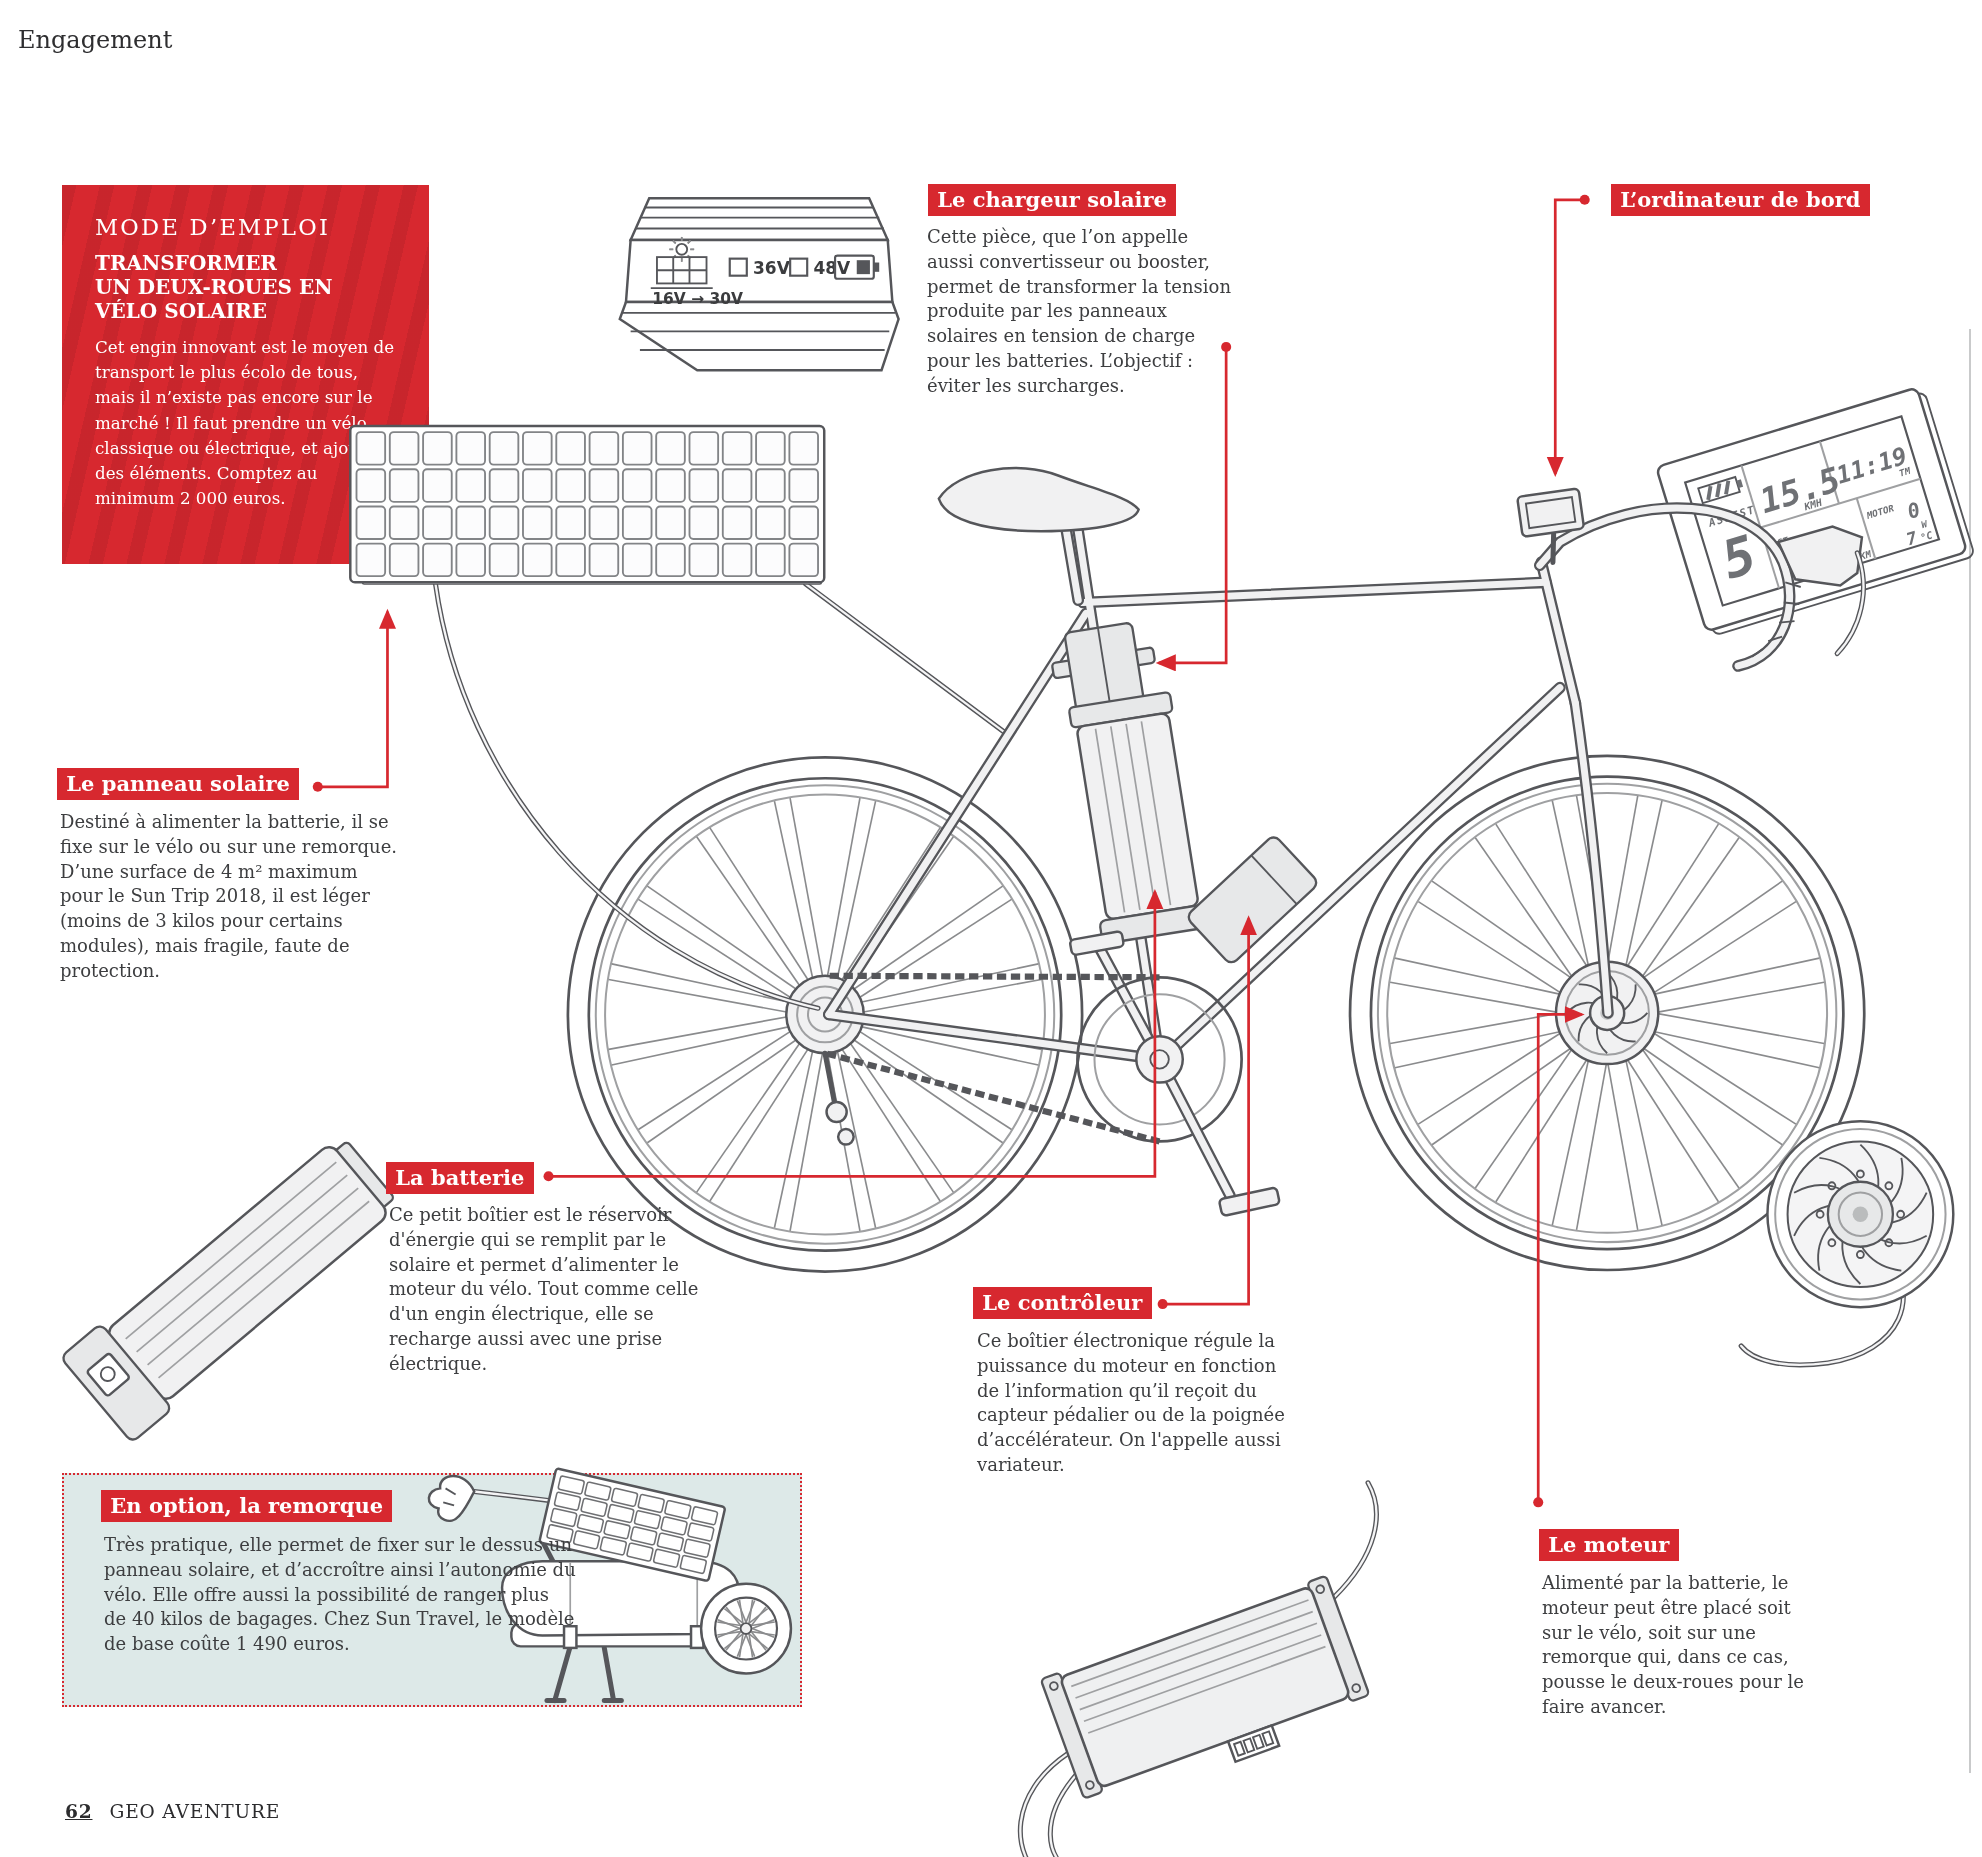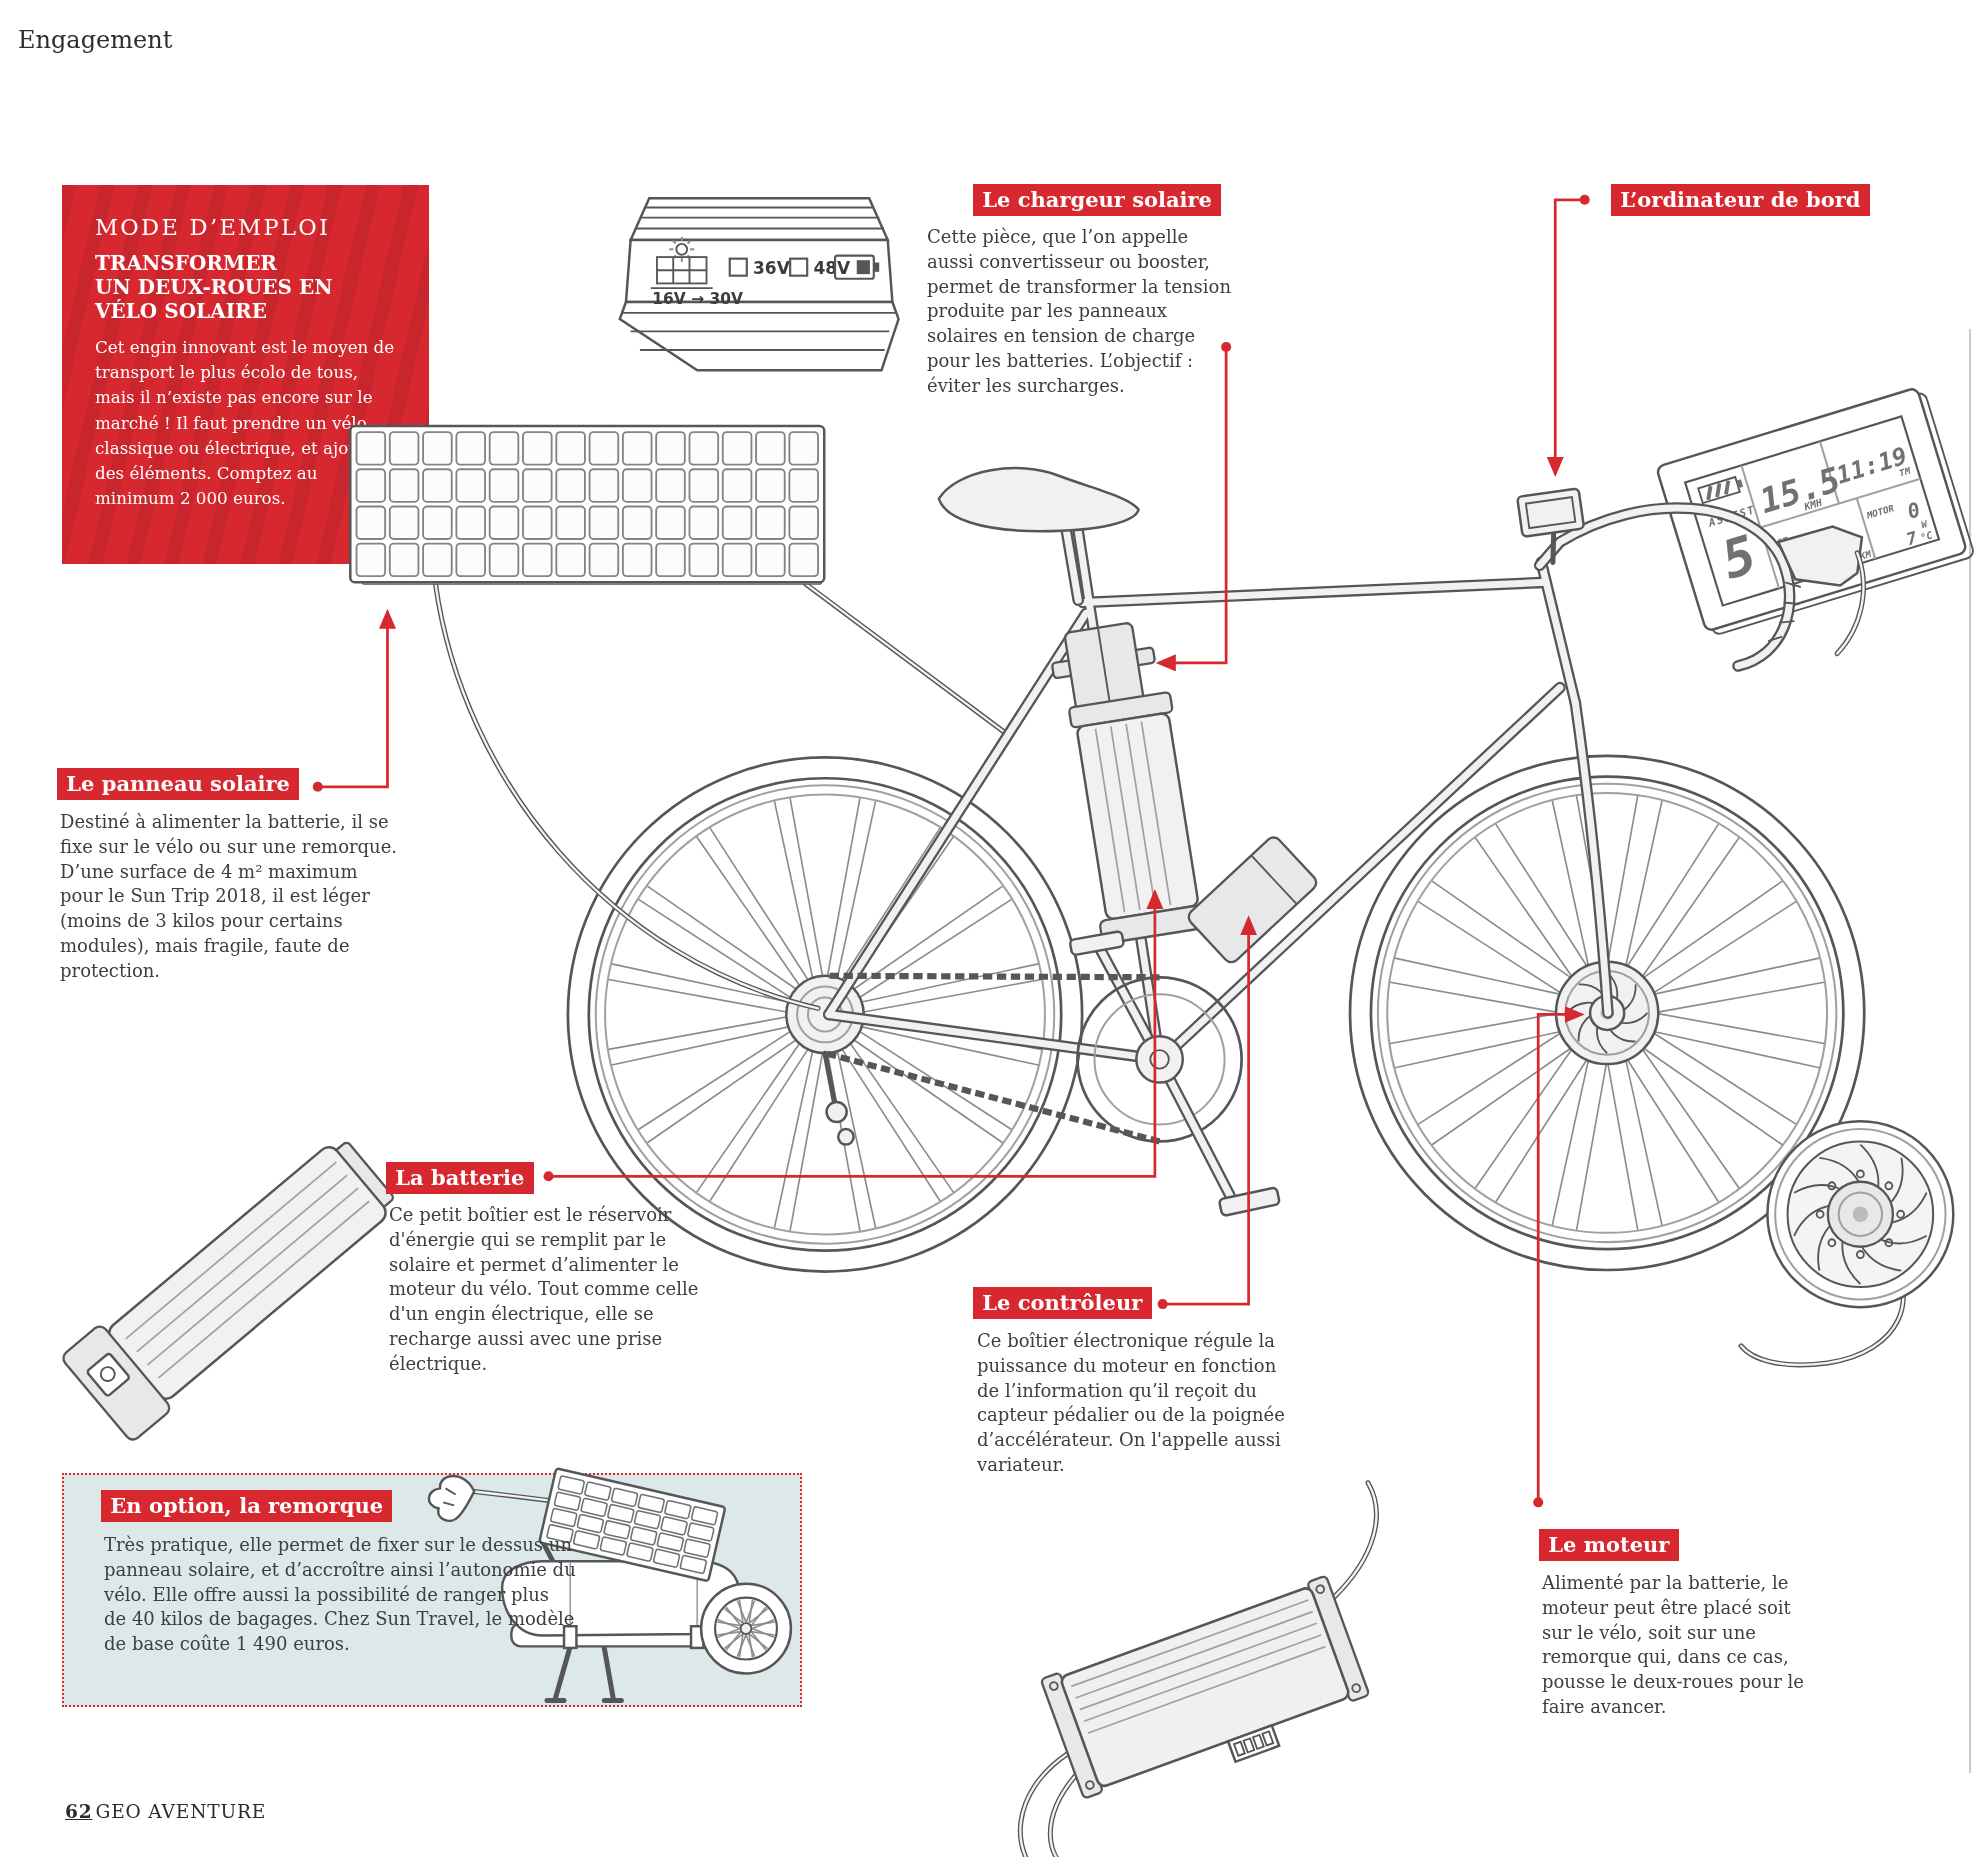--- a/index.html
+++ b/index.html
@@ -20,21 +20,21 @@
   
   .clabel{position:absolute;z-index:3;background:#d7282f;color:#fff;font-weight:bold;
           font-size:21px;line-height:1;padding:4.6px 9.3px 6.2px;white-space:nowrap;}
   .cbody{position:absolute;z-index:3;color:#3d3e40;font-size:18px;line-height:1.38;}
 
   
   #trailer-box{position:absolute;left:62px;top:1473px;width:740px;height:234px;z-index:1;
                background:#dde9e8;border:2.3px dotted #d7282f;box-sizing:border-box;}
 
   #footer{position:absolute;left:65px;top:1801px;z-index:3;font-size:18.6px;color:#2c2c2e;letter-spacing:0.8px;}
-  #footer .num{font-weight:bold;margin-right:3px;text-decoration:underline;}
+  #footer .num{font-weight:bold;margin-right:17px;text-decoration:underline;}
 
   svg.art{position:absolute;left:0;top:0;z-index:2;}
 
   
   .c2{fill:none;stroke:#55565a;stroke-width:2.4;}
   .c25{fill:none;stroke:#55565a;stroke-width:2.8;}
   .c3{fill:none;stroke:#55565a;stroke-width:3.5;}
   .c2g{fill:none;stroke:#9fa0a2;stroke-width:2.6;}
   .fillw{fill:#f1f1f2;stroke:#55565a;stroke-width:3.2;}
   .fillw2{fill:#e7e8e9;stroke:#55565a;stroke-width:3;}
@@ -582,21 +582,21 @@
       <path d="M410,1016 L500,1016 L500,790" class="red-line" marker-end="url(#arrw)"></path>
       <circle cx="708" cy="1519" r="6.5" class="red-dot"></circle>
       <path d="M708,1519 L1491,1519 L1491,1152" class="red-line" marker-end="url(#arrw)"></path>
       <circle cx="1501" cy="1684" r="6.5" class="red-dot"></circle>
       <path d="M1501,1684 L1612,1684 L1612,1186" class="red-line" marker-end="url(#arrw)"></path>
       <circle cx="1986" cy="1940" r="6.5" class="red-dot"></circle>
       <path d="M1986,1940 L1986,1310 L2042,1310" class="red-line" marker-end="url(#arrw)"></path>
     </g>
   </svg>
 
-  <div class="clabel" style="left:973px;top:184px">Le chargeur solaire</div>
+  <div class="clabel" style="left:928px;top:184px">Le chargeur solaire</div>
   <div class="cbody" style="left:927px;top:225px;width:310px">Cette pièce, que l’on appelle aussi convertisseur ou booster, permet de transformer la tension produite par les panneaux solaires en tension de charge pour les batteries. L’objectif : éviter les surcharges.</div>
 
   <div class="clabel" style="left:1611px;top:184px">L’ordinateur de bord</div>
 
   <div class="clabel" style="left:57px;top:768px">Le panneau solaire</div>
   <div class="cbody" style="left:60px;top:810px;width:345px">Destiné à alimenter la batterie, il se fixe sur le vélo ou sur une remorque. D’une surface de 4 m² maximum pour le Sun Trip 2018, il est léger (moins de 3 kilos pour certains modules), mais fragile, faute de protection.</div>
 
   <div class="clabel" style="left:386px;top:1162px">La batterie</div>
   <div class="cbody" style="left:389px;top:1203px;width:318px">Ce petit boîtier est le réservoir d'énergie qui se remplit par le solaire et permet d’alimenter le moteur du vélo. Tout comme celle d'un engin électrique, elle se recharge aussi avec une prise électrique.</div>
 

